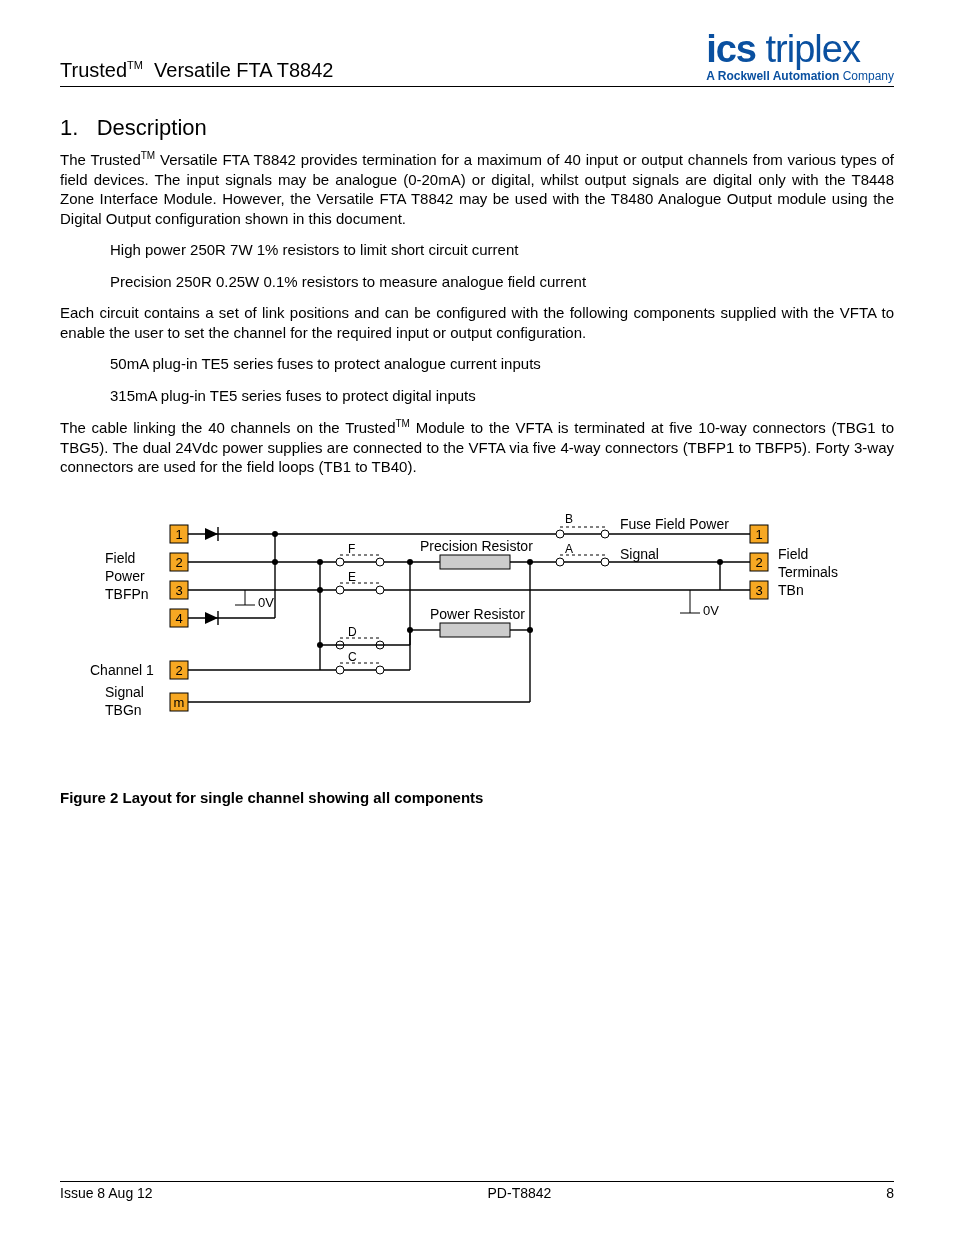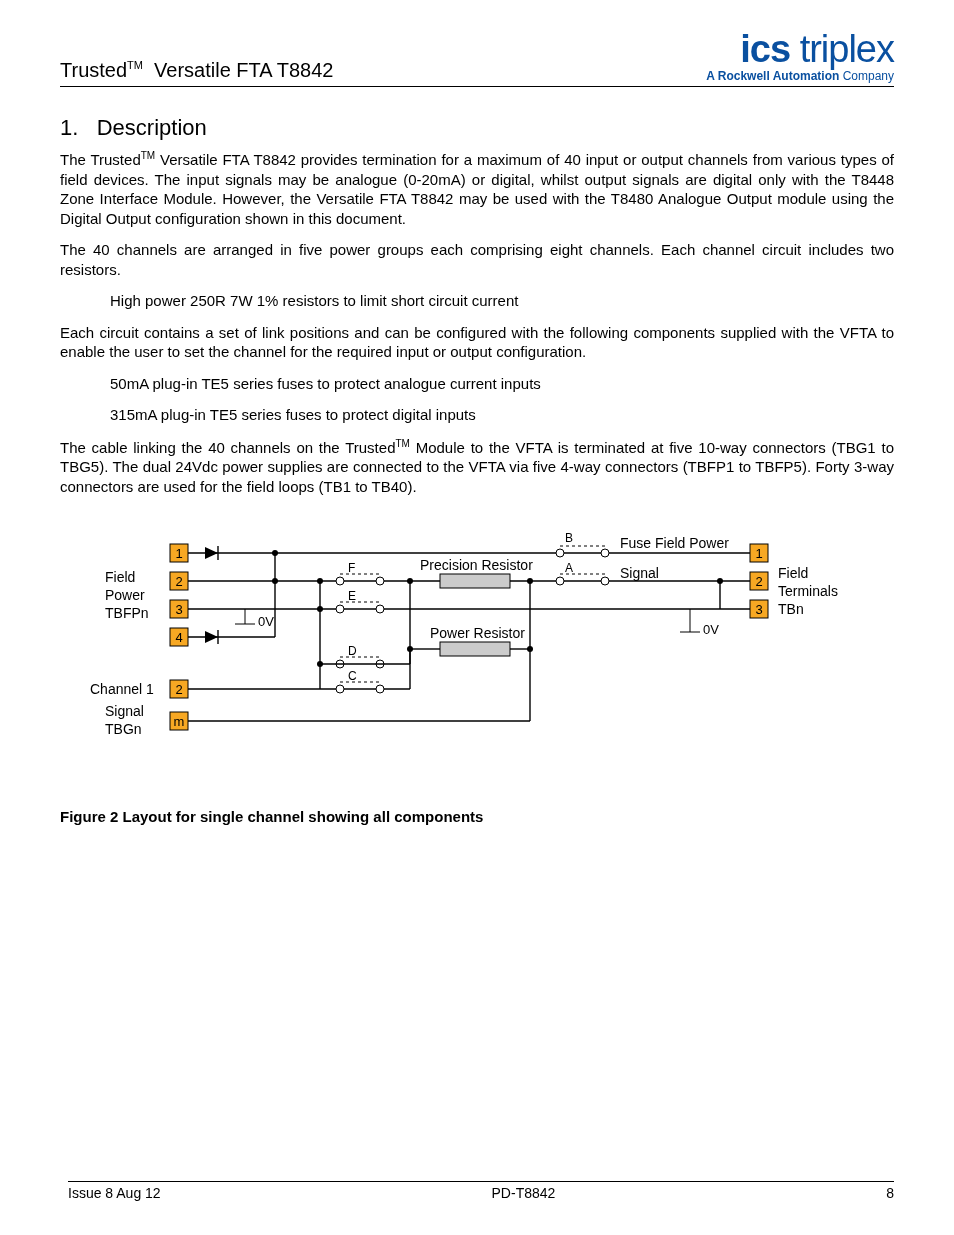--- a/index.html
+++ b/index.html
@@ -25,21 +25,21 @@
     margin-bottom: 28px;
   }
   .header-left {
     font-size: 20px;
     color: #000;
   }
   .header-left sup {
     font-size: 11px;
   }
   .logo-block {
-    text-align: right;
+    text-align: left;
     line-height: 1;
   }
   .logo-main {
     font-size: 38px;
     color: #0a50a0;
     font-weight: 400;
     letter-spacing: -1px;
   }
   .logo-main .ics {
     font-weight: 700;
@@ -74,21 +74,21 @@
     width: 100%;
   }
   .figure-caption {
     font-weight: 700;
     font-size: 15px;
     margin-top: 20px;
   }
   .footer {
     position: absolute;
     bottom: 34px;
-    left: 68px;
+    left: 60px;
     right: 60px;
     border-top: 1px solid #000;
     display: flex;
     justify-content: space-between;
     font-size: 14px;
     padding-top: 3px;
   }
   svg text {
     font-family: Arial, Helvetica, sans-serif;
   }
@@ -107,22 +107,22 @@
       <div class="logo-sub"><span>A Rockwell Automation</span><span class="company"> Company</span></div>
     </div>
   </div>
 
   <h1>
     <span>1.</span>&nbsp;&nbsp;&nbsp;<span>Description</span>
   </h1>
 
   <div class="body-text">
     <p><span>The Trusted</span><sup>TM</sup><span> Versatile FTA T8842 provides termination for a maximum of 40 input or output channels from various types of field devices.  The input signals may be analogue (0-20mA) or digital, whilst output signals are digital only with the T8448 Zone Interface Module. However, the Versatile FTA T8842 may be used with the T8480 Analogue Output module using the Digital Output configuration shown in this document.</span></p>
-    <p>The 40 channels are arranged in five power groups each comprising eight channels.  Each channel circuit includes two resistors.</p>
     <p class="indent">High power 250R 7W 1% resistors to limit short circuit current</p>
+    <p class="indent">Precision 250R 0.25W 0.1% resistors to measure analogue field current</p>
     <p>Each circuit contains a set of link positions and can be configured with the following components supplied with the VFTA to enable the user to set the channel for the required input or output configuration.</p>
     <p class="indent">50mA plug-in TE5 series fuses to protect analogue current inputs</p>
     <p class="indent">315mA plug-in TE5 series fuses to protect digital inputs</p>
     <p><span>The cable linking the 40 channels on the Trusted</span><sup>TM</sup><span> Module to the VFTA is terminated at five 10-way connectors (TBG1 to TBG5). The dual 24Vdc power supplies are connected to the VFTA via five 4-way connectors (TBFP1 to TBFP5).  Forty 3-way connectors are used for the field loops (TB1 to TB40).</span></p>
   </div>
 
   <div class="figure-area">
     <svg width="830" height="260" viewBox="0 0 830 260">
 
       <g>

